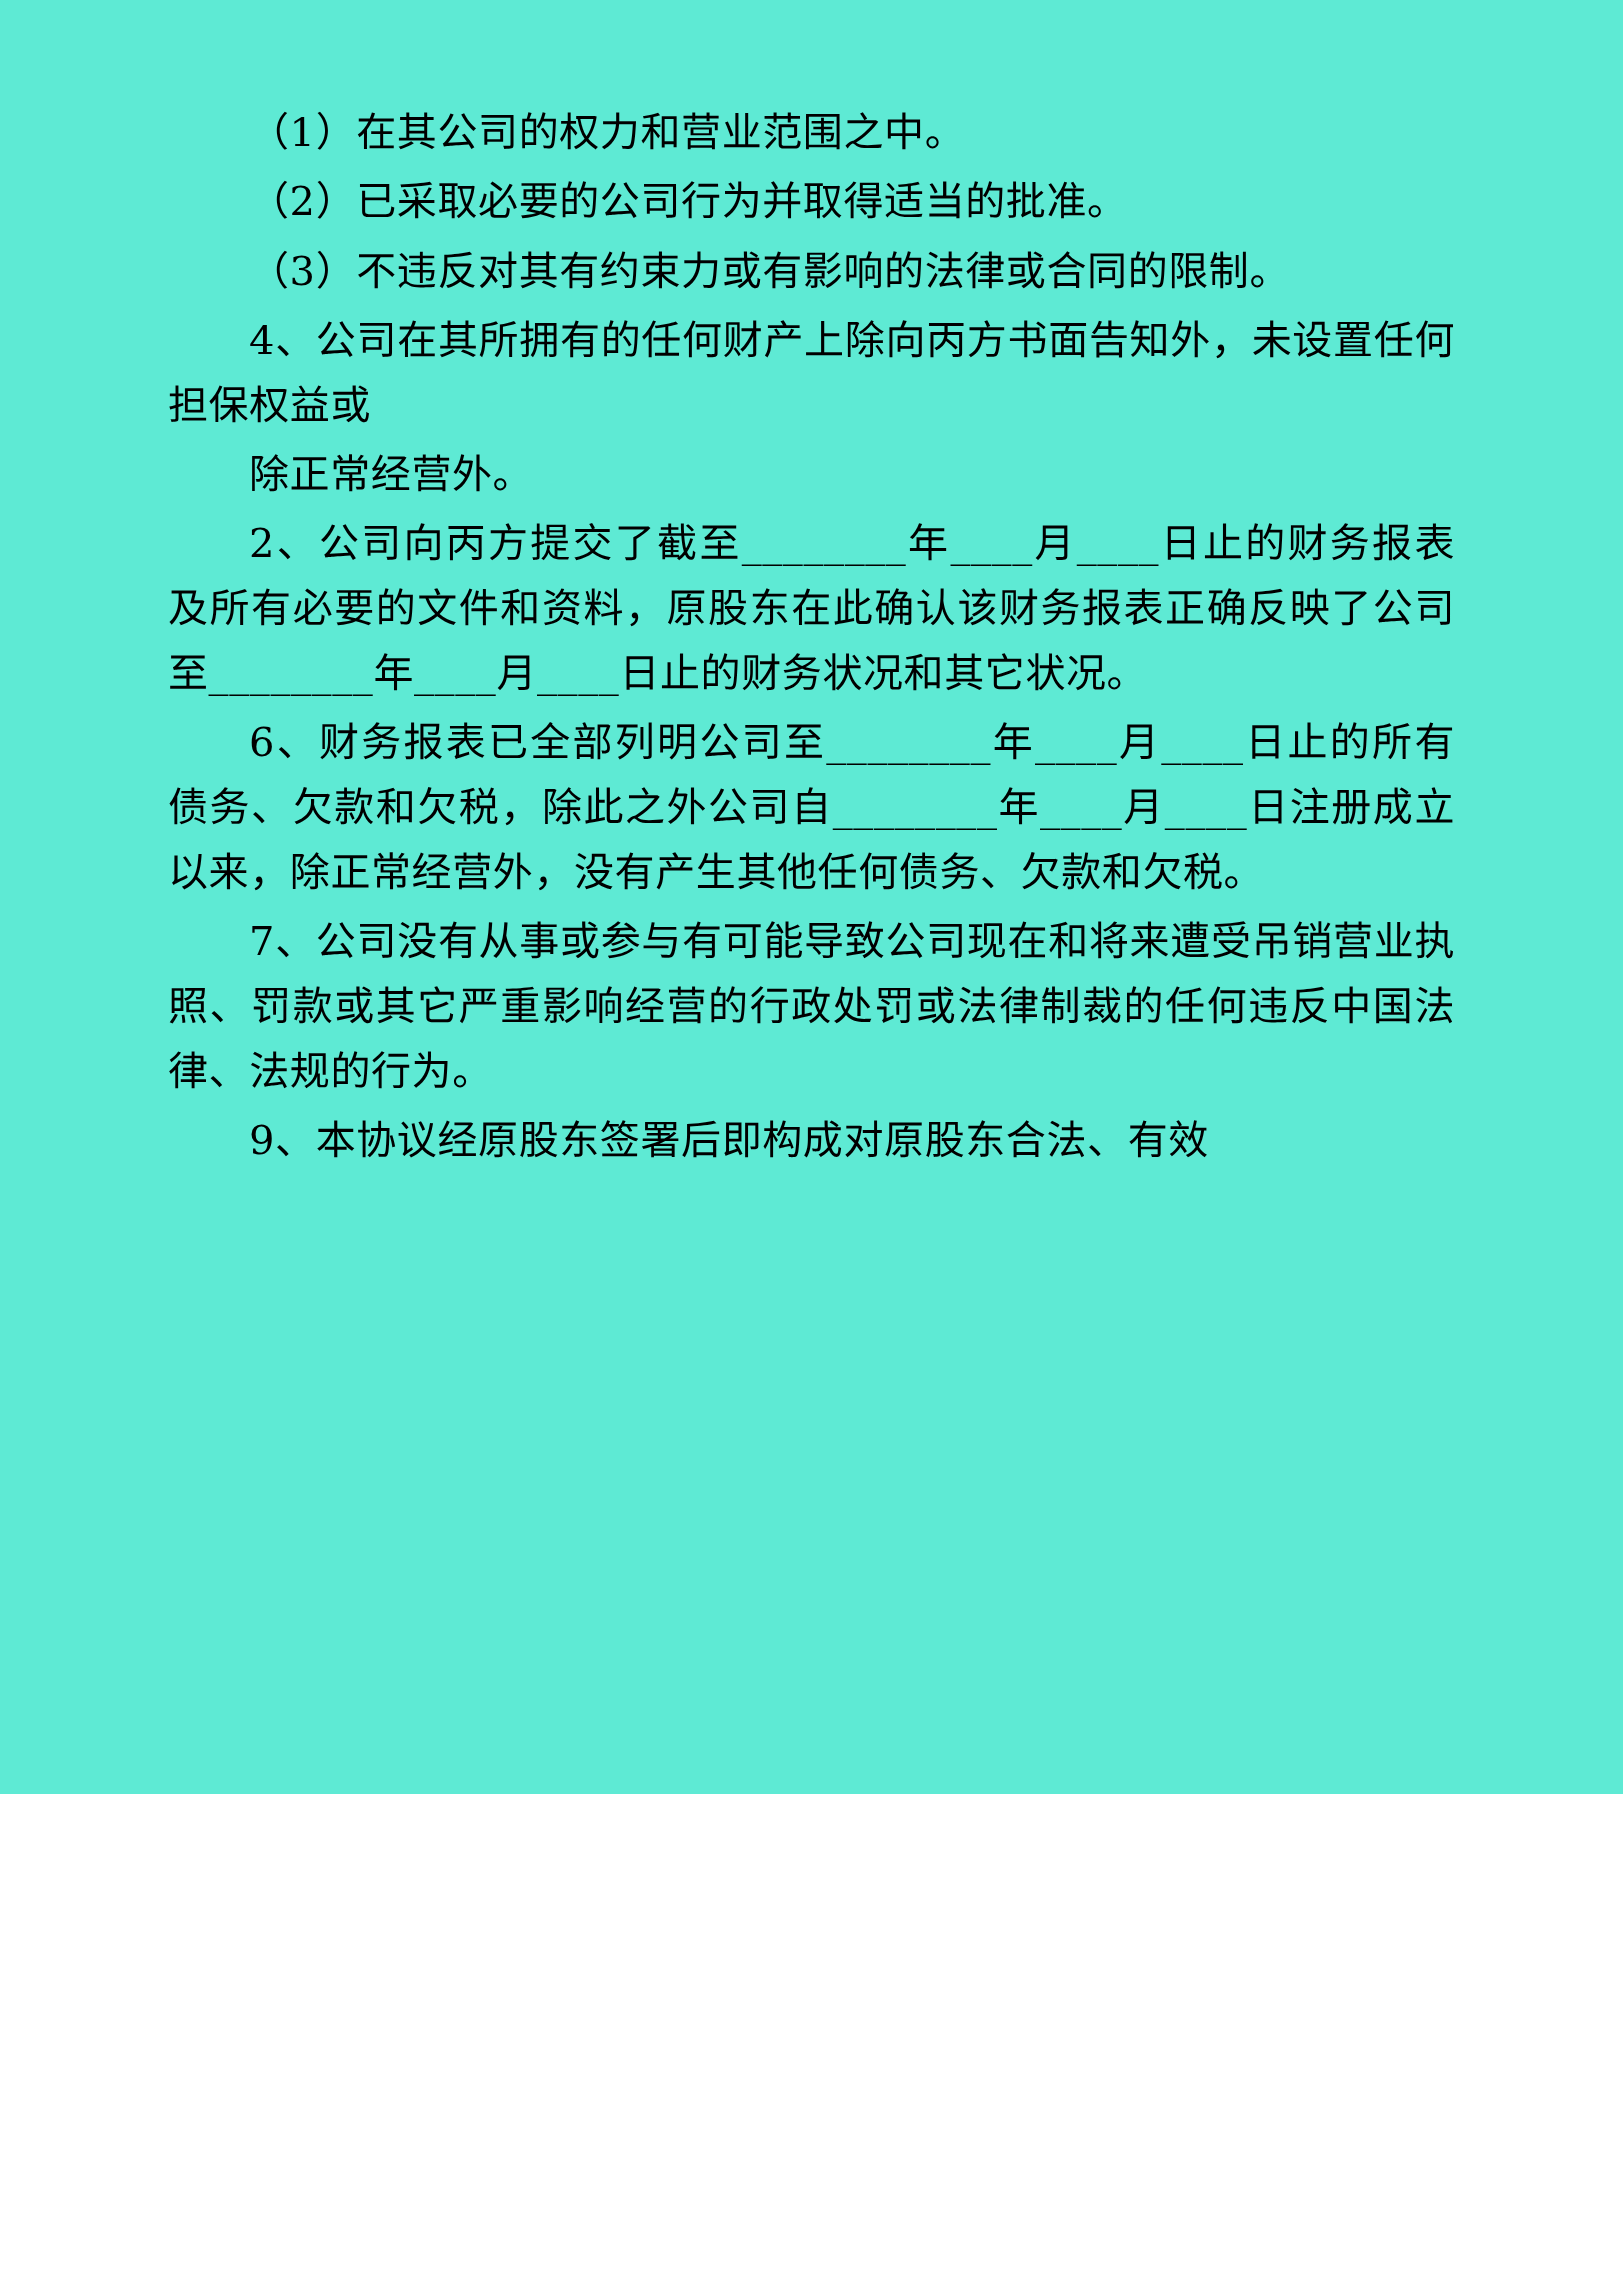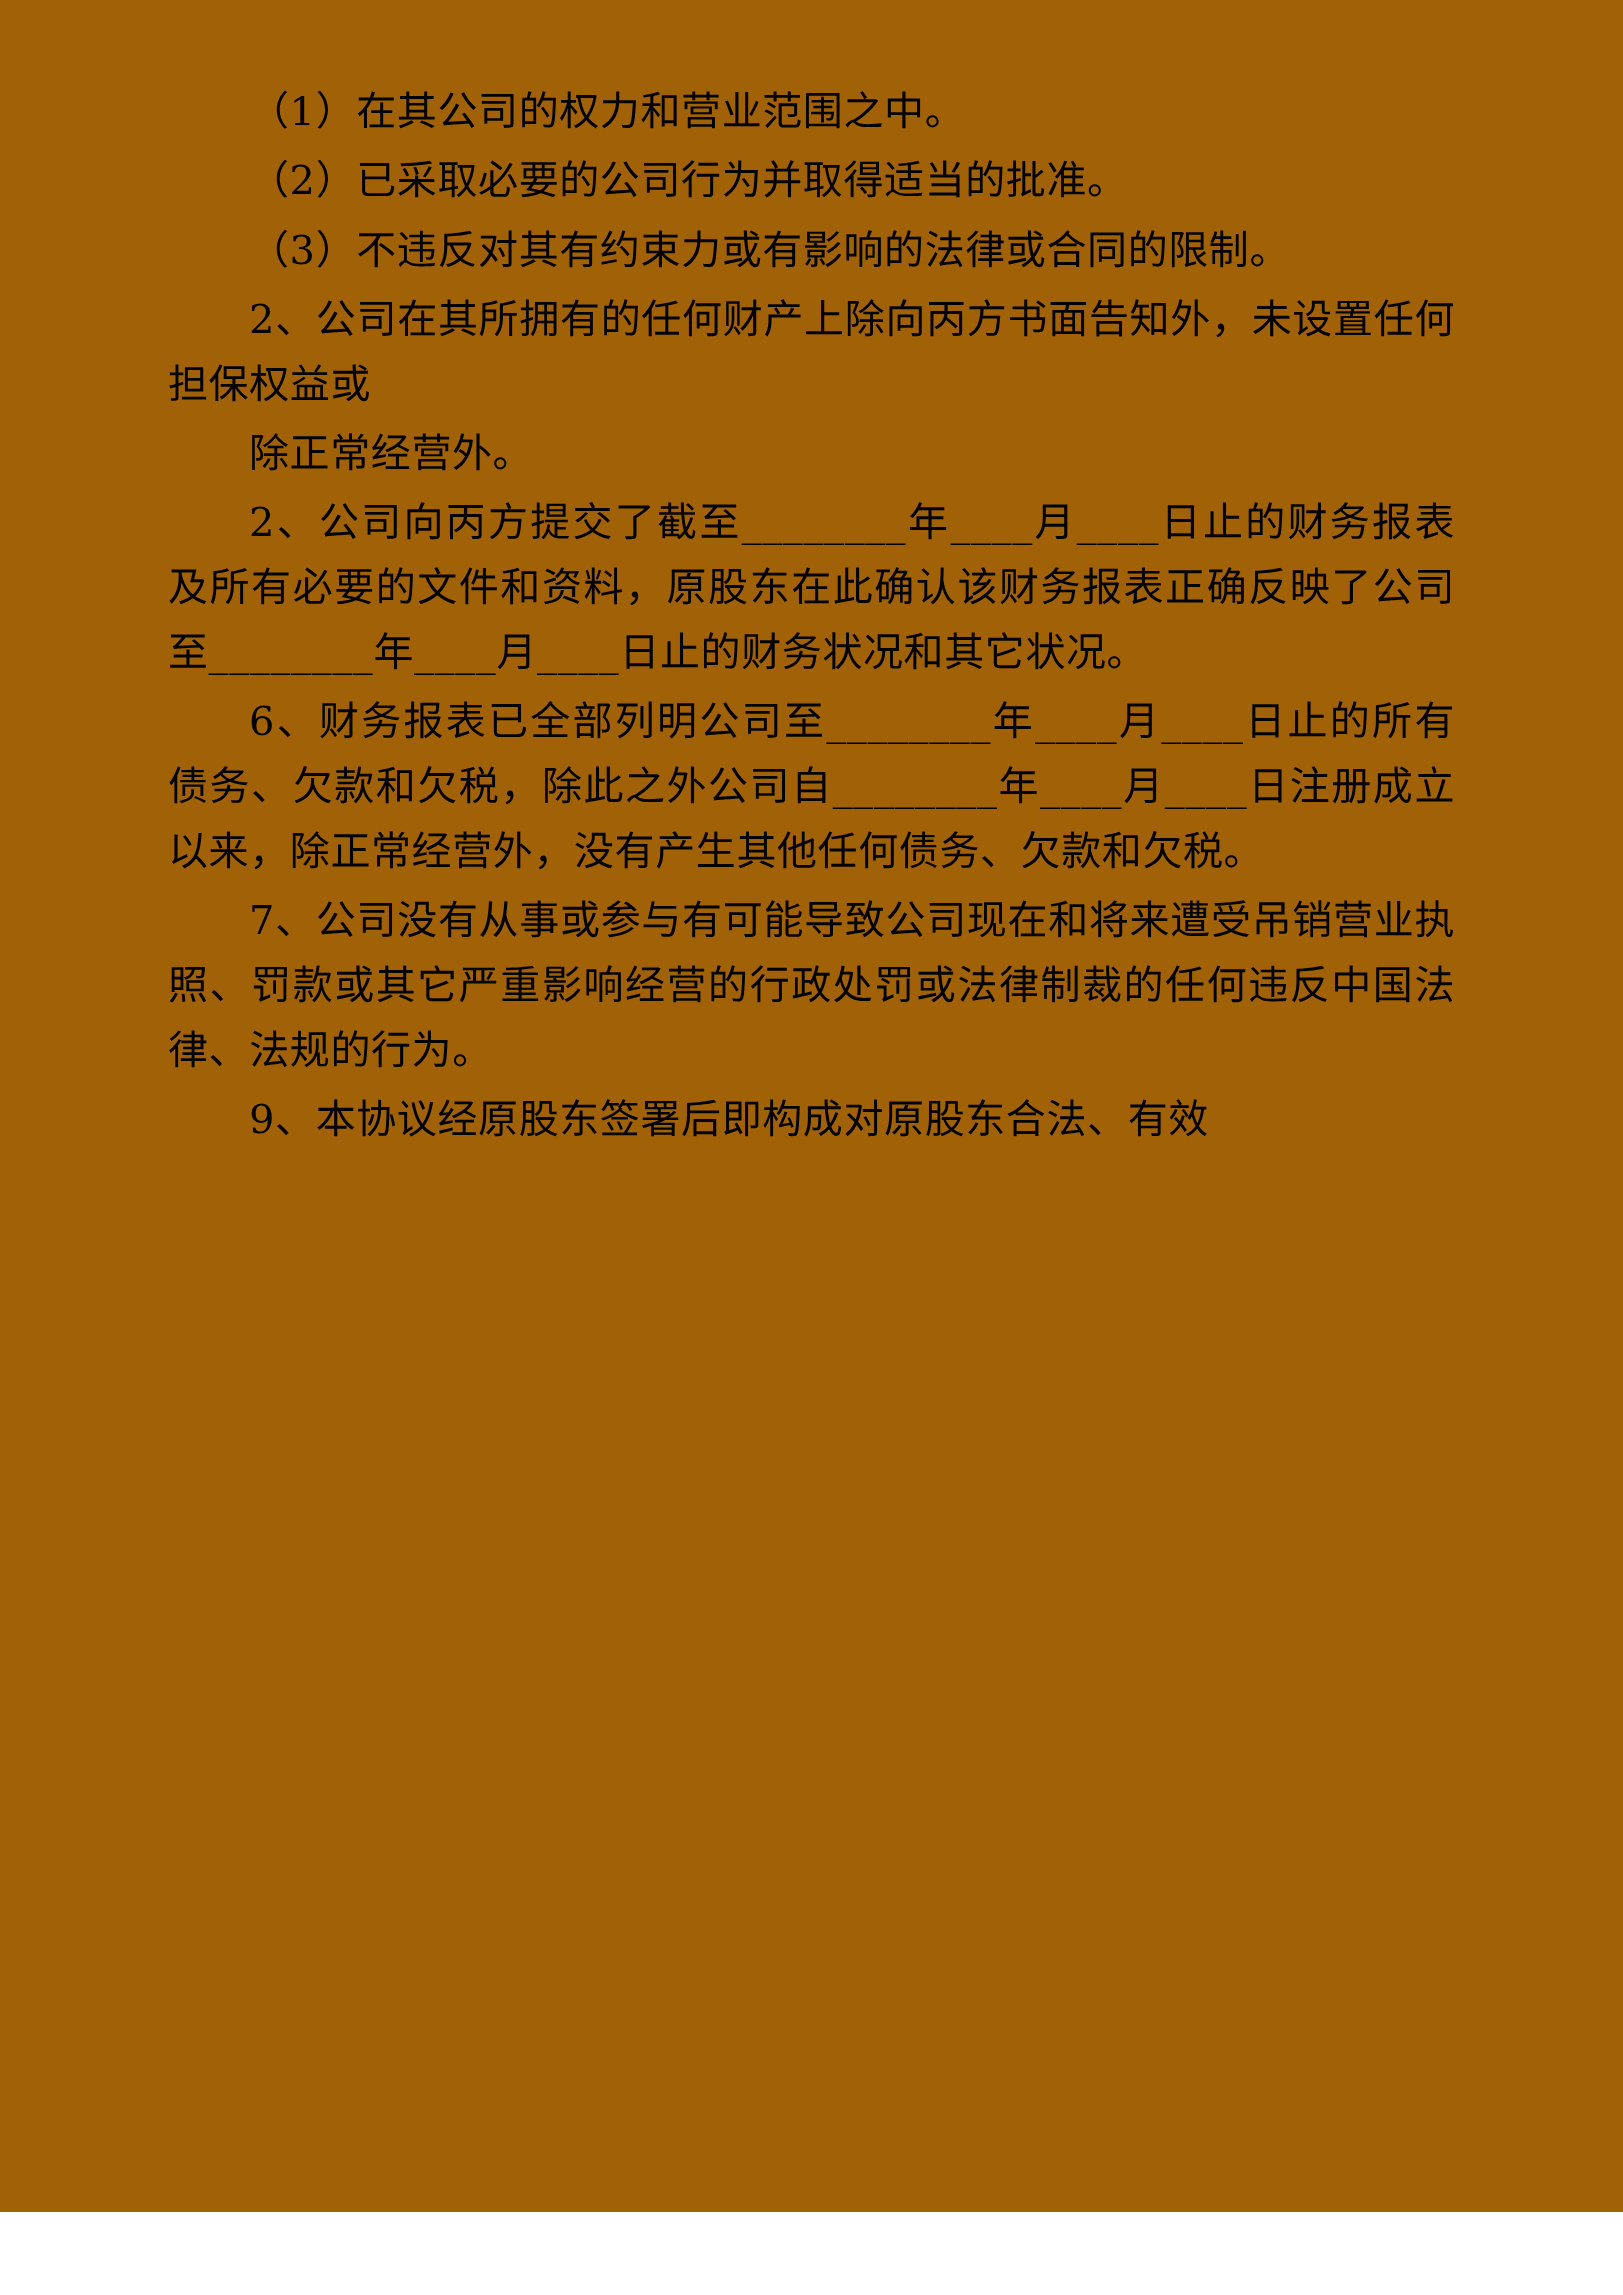--- a/index.html
+++ b/index.html
@@ -7,24 +7,24 @@
     padding: 0;
     background: #ffffff;
   }
   body {
     font-family: "DejaVu Serif", "Liberation Serif", serif;
     color: #000000;
   }
   .page {
     position: relative;
     width: 1623px;
-    height: 2212px;
-    background: #a16207;
+    height: 1794px;
+    background: #5eead4;
     box-sizing: border-box;
-    padding: 79px 168px 112px 168px;
+    padding: 100px 168px 112px 168px;
     overflow: hidden;
   }
   .doc-body {
     font-size: 40px;
     line-height: 1.62;
     letter-spacing: 0.6px;
     text-align: justify;
     text-justify: inter-ideograph;
   }
   .para {
@@ -37,21 +37,21 @@
 </style>
 </head>
 <body>
 
 <div class="page">
   <div class="doc-body">
 
     <p class="para indent-2">（1）在其公司的权力和营业范围之中。</p>
     <p class="para indent-2">（2）已采取必要的公司行为并取得适当的批准。</p>
     <p class="para indent-2">（3）不违反对其有约束力或有影响的法律或合同的限制。</p>
-    <p class="para indent-2">2、公司在其所拥有的任何财产上除向丙方书面告知外，未设置任何担保权益或</p>
+    <p class="para indent-2">4、公司在其所拥有的任何财产上除向丙方书面告知外，未设置任何担保权益或</p>
     <p class="para indent-2">除正常经营外。</p>
     <p class="para indent-2">2、公司向丙方提交了截至________年____月____日止的财务报表及所有必要的文件和资料，原股东在此确认该财务报表正确反映了公司至________年____月____日止的财务状况和其它状况。</p>
     <p class="para indent-2">6、财务报表已全部列明公司至________年____月____日止的所有债务、欠款和欠税，除此之外公司自________年____月____日注册成立以来，除正常经营外，没有产生其他任何债务、欠款和欠税。</p>
     <p class="para indent-2">7、公司没有从事或参与有可能导致公司现在和将来遭受吊销营业执照、罚款或其它严重影响经营的行政处罚或法律制裁的任何违反中国法律、法规的行为。</p>
     <p class="para indent-2">9、本协议经原股东签署后即构成对原股东合法、有效</p>
 
   </div>
 </div>
 
 

